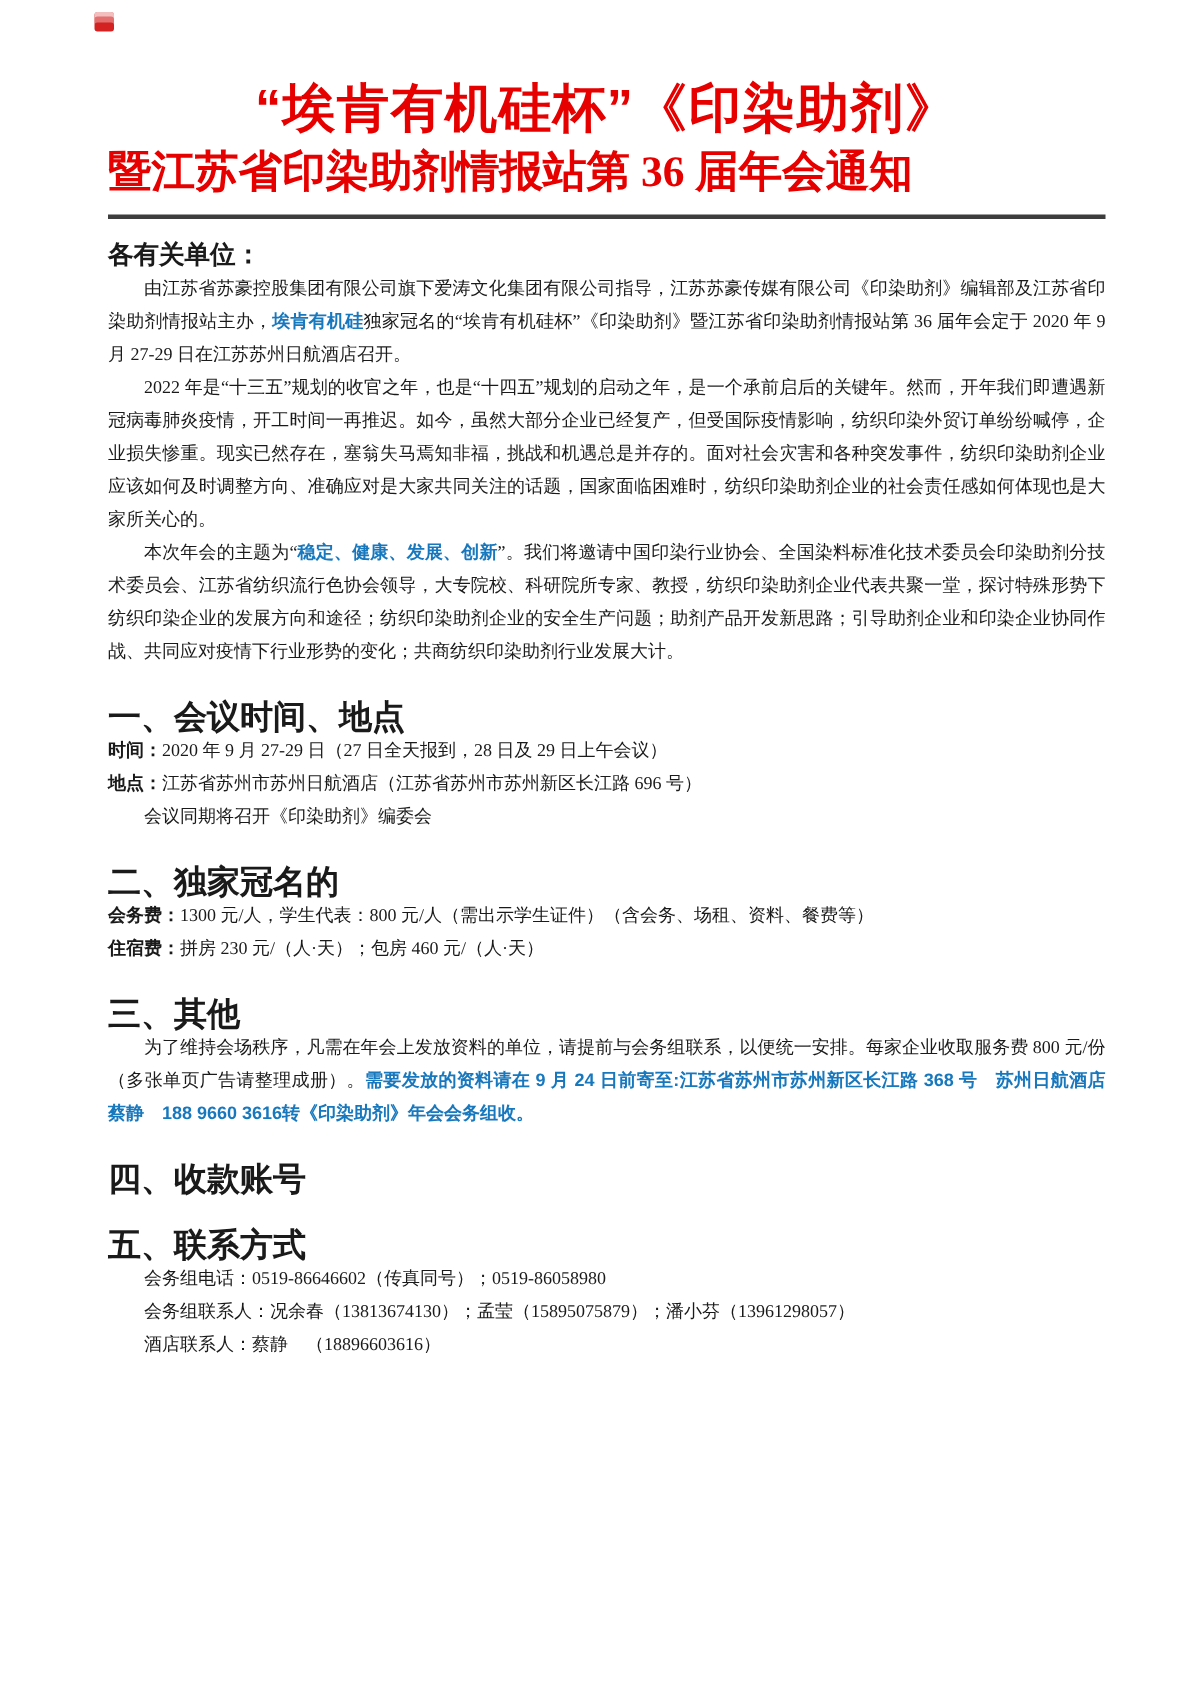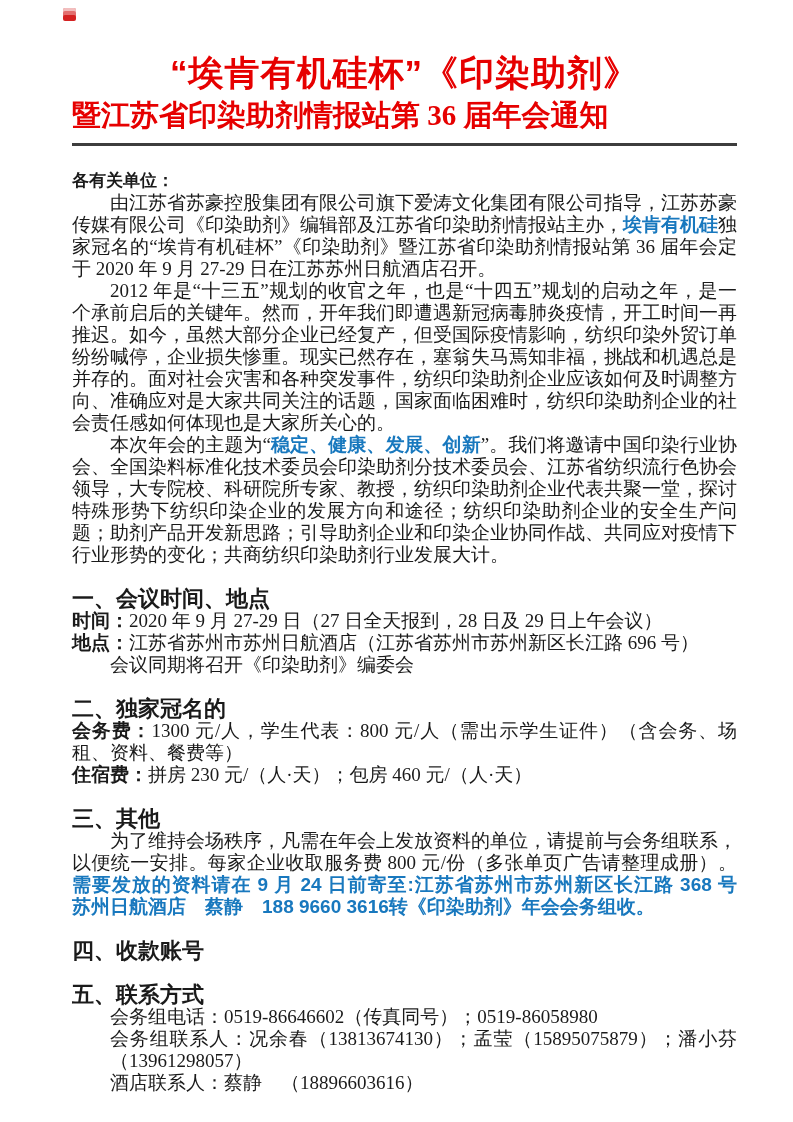--- a/index.html
+++ b/index.html
@@ -44,24 +44,24 @@
     font-weight:700;
     font-size:29px;
     line-height:38px;
     color:var(--red);
   }
   .rule{
     height:3px;
     background:var(--rule);
     margin-top:9px;
   }
-  .body{margin-top:24px;}
+  .body{margin-top:13px;}
   p{
     margin:0;
-    font-size:19px;
+    font-size:12px;
     line-height:22px;
     text-align:justify;
   }
   .indent{text-indent:2em;}
   .hei{font-family:"Liberation Sans", sans-serif; font-weight:bold;}
   .blue{color:var(--blue); font-weight:bold; font-family:"Liberation Sans", sans-serif;}
   .salutation{font-family:"Liberation Sans", sans-serif; font-weight:bold; font-size:17px;}
   .sec{margin-top:22px;}
   .sec-h{
     font-family:"Liberation Sans", sans-serif;
@@ -85,21 +85,21 @@
     <h2 class="title2">暨江苏省印染助剂情报站第 36 届年会通知</h2>
     <div class="rule"></div>
   </div>
 
   <div class="body">
 
     <p class="salutation">各有关单位：</p>
 
     <p class="indent"><span>由江苏省苏豪控股集团有限公司旗下爱涛文化集团有限公司指导，江苏苏豪传媒有限公司《印染助剂》编辑部及江苏省印染助剂情报站主办，</span><span class="blue">埃肯有机硅</span><span>独家冠名的“埃肯有机硅杯”《印染助剂》暨江苏省印染助剂情报站第 36 届年会定于 2020 年 9 月 27-29 日在江苏苏州日航酒店召开。</span></p>
 
-    <p class="indent">2012 年是“十三五”规划的收官之年，也是“十四五”规划的启动之年，是一个承前启后的关键年。然而，开年我们即遭遇新冠病毒肺炎疫情，开工时间一再推迟。如今，虽然大部分企业已经复产，但受国际疫情影响，纺织印染外贸订单纷纷喊停，企业损失惨重。现实已然存在，塞翁失马焉知非福，挑战和机遇总是并存的。面对社会灾害和各种突发事件，纺织印染助剂企业应该如何及时调整方向、准确应对是大家共同关注的话题，国家面临困难时，纺织印染助剂企业的社会责任感如何体现也是大家所关心的。</p>
+    <p class="indent">2022 年是“十三五”规划的收官之年，也是“十四五”规划的启动之年，是一个承前启后的关键年。然而，开年我们即遭遇新冠病毒肺炎疫情，开工时间一再推迟。如今，虽然大部分企业已经复产，但受国际疫情影响，纺织印染外贸订单纷纷喊停，企业损失惨重。现实已然存在，塞翁失马焉知非福，挑战和机遇总是并存的。面对社会灾害和各种突发事件，纺织印染助剂企业应该如何及时调整方向、准确应对是大家共同关注的话题，国家面临困难时，纺织印染助剂企业的社会责任感如何体现也是大家所关心的。</p>
 
     <p class="indent"><span>本次年会的主题为“</span><span class="blue">稳定、健康、发展、创新</span><span>”。我们将邀请中国印染行业协会、全国染料标准化技术委员会印染助剂分技术委员会、江苏省纺织流行色协会领导，大专院校、科研院所专家、教授，纺织印染助剂企业代表共聚一堂，探讨特殊形势下纺织印染企业的发展方向和途径；纺织印染助剂企业的安全生产问题；助剂产品开发新思路；引导助剂企业和印染企业协同作战、共同应对疫情下行业形势的变化；共商纺织印染助剂行业发展大计。</span></p>
 
     <div class="sec">
       <p class="sec-h">一、会议时间、地点</p>
       <p><span class="hei">时间：</span><span>2020 年 9 月 27-29 日（27 日全天报到，28 日及 29 日上午会议）</span></p>
       <p><span class="hei">地点：</span><span>江苏省苏州市苏州日航酒店（江苏省苏州市苏州新区长江路 696 号）</span></p>
       <p class="note-indent">会议同期将召开《印染助剂》编委会</p>
     </div>
 

